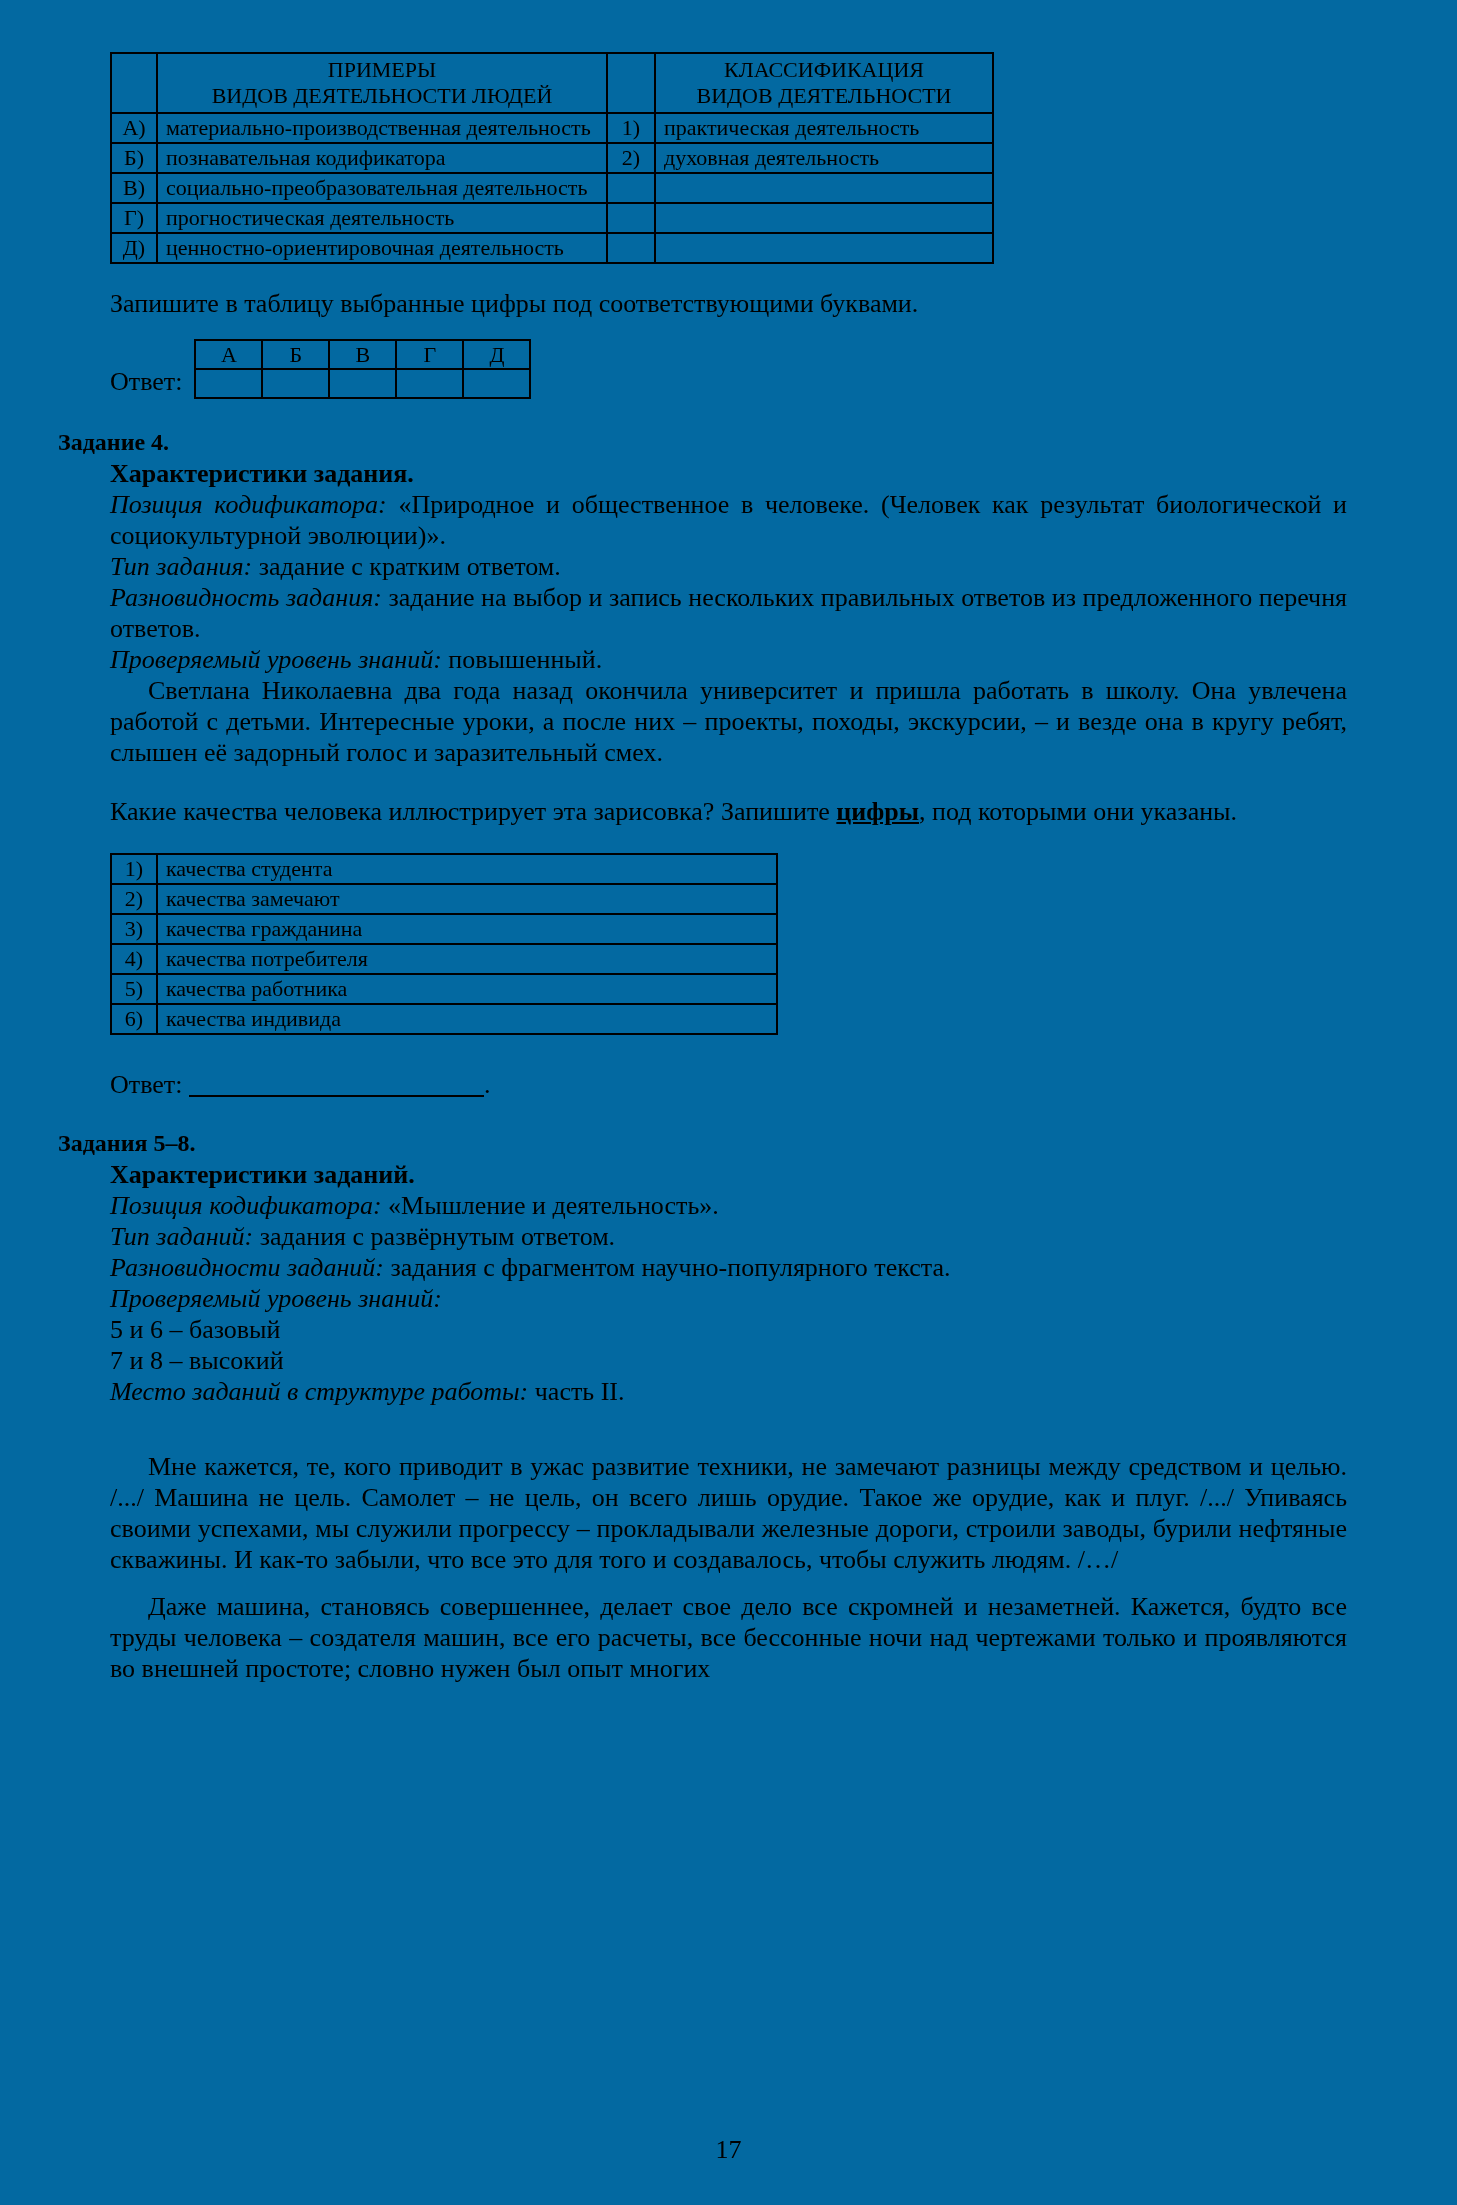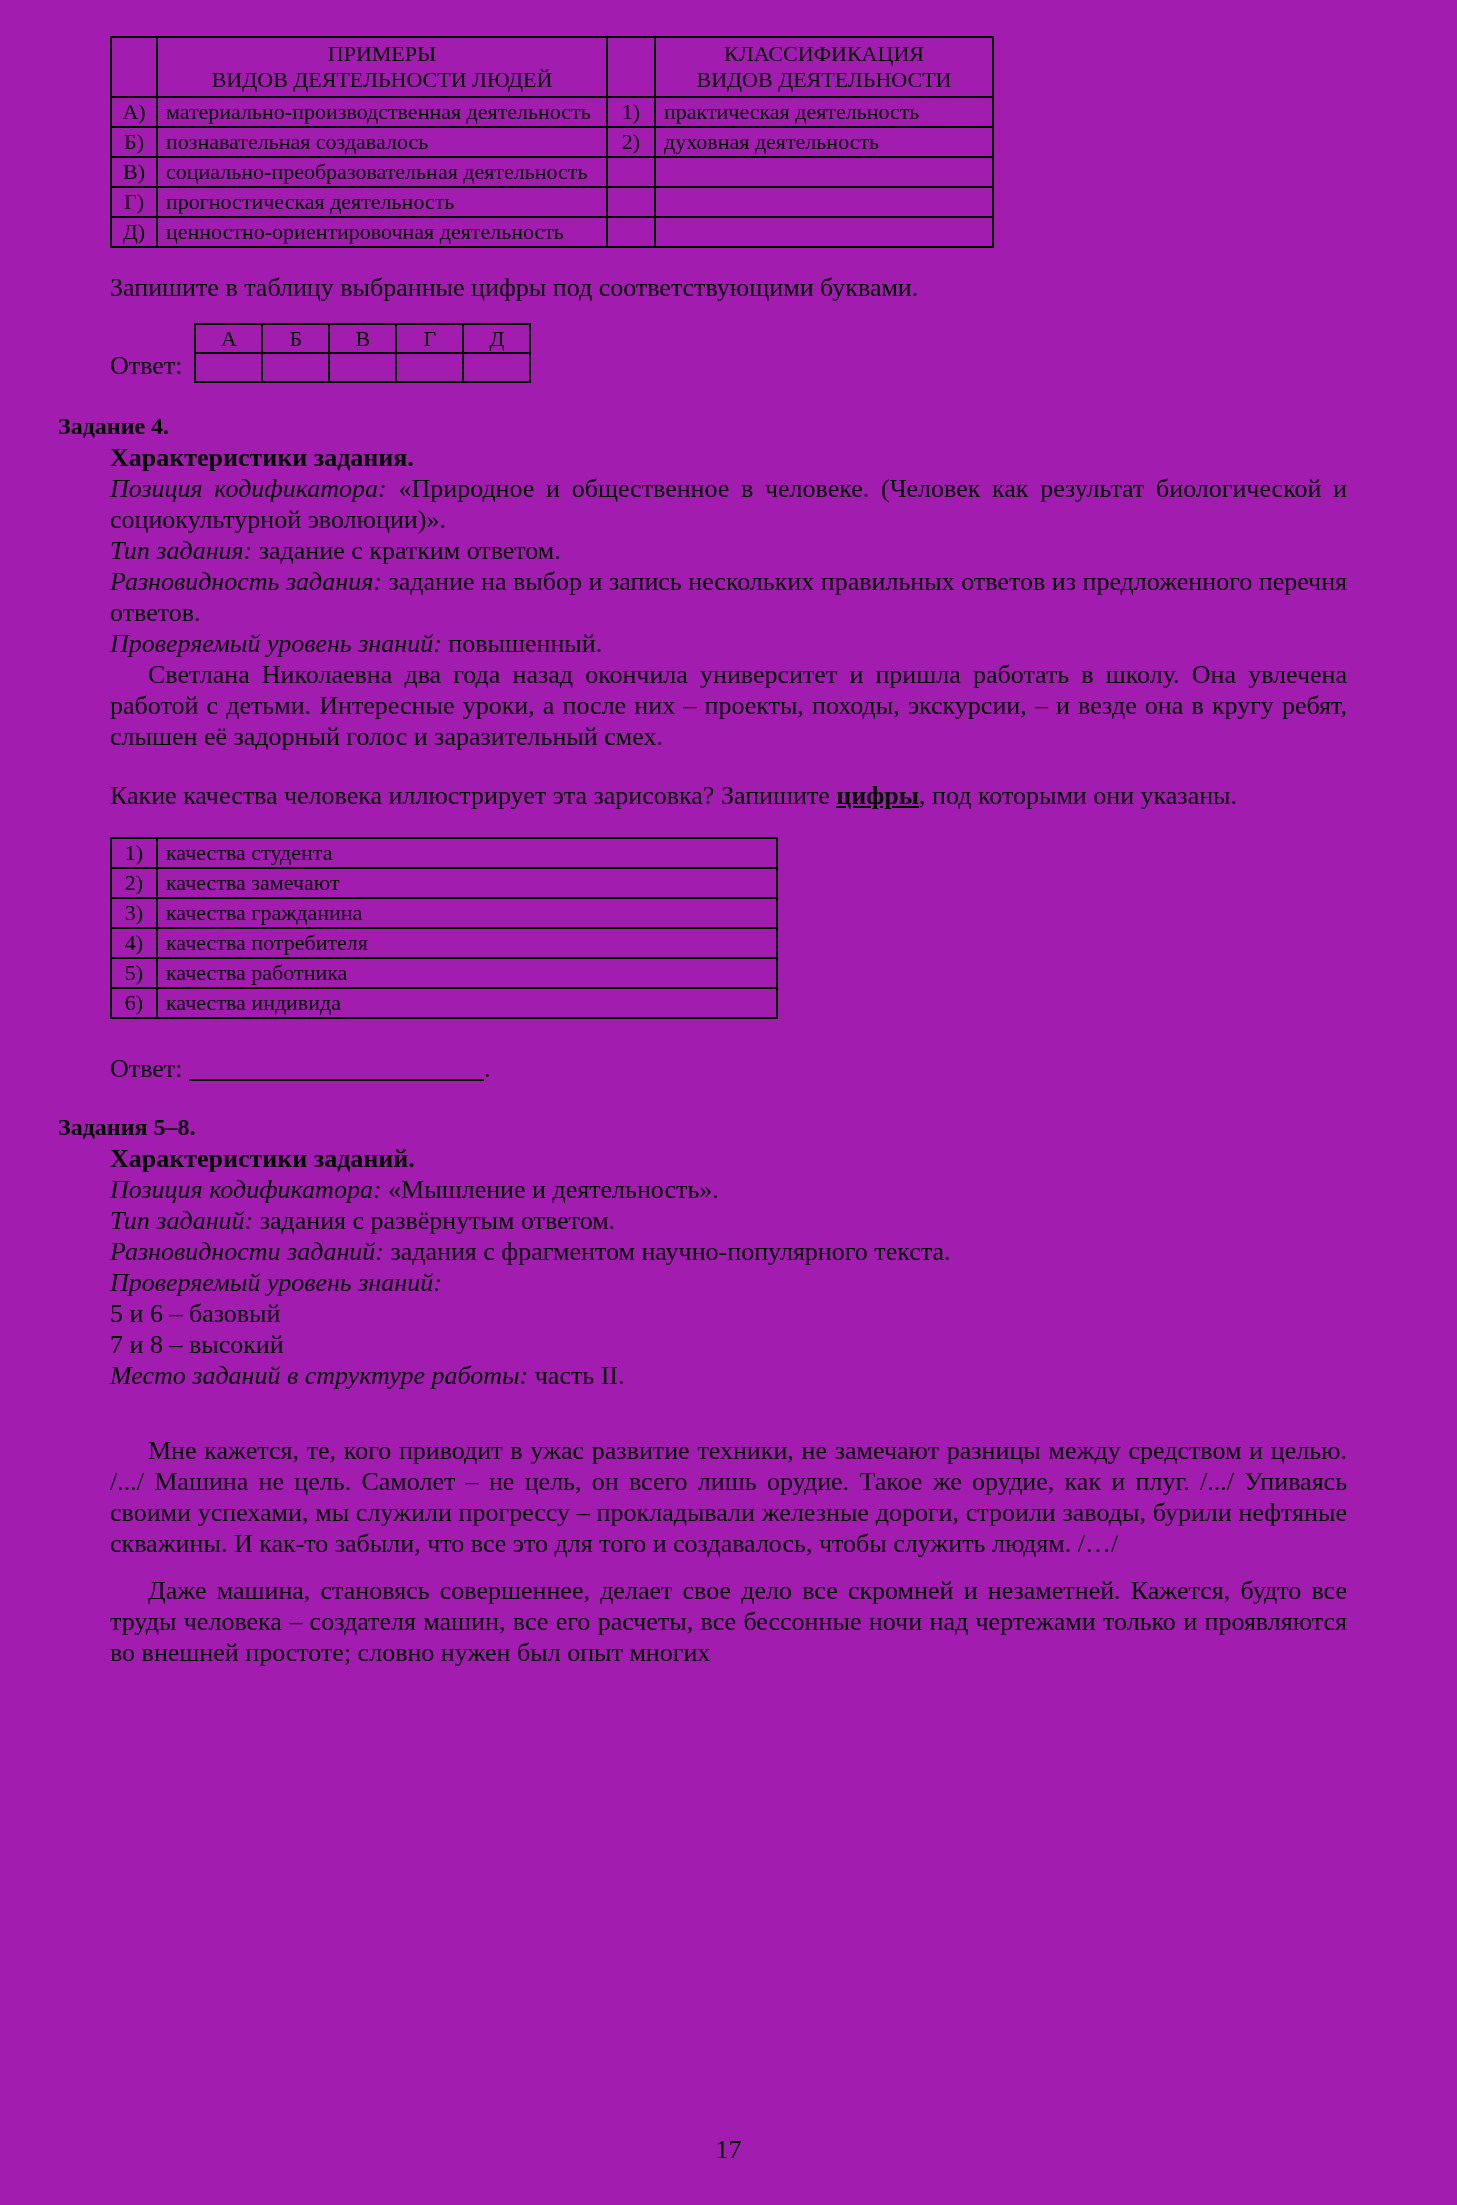--- a/index.html
+++ b/index.html
@@ -1,26 +1,26 @@
 <!DOCTYPE html>
 <html><head>
 <meta charset="utf-8">
 <style>
   * { margin: 0; padding: 0; box-sizing: border-box; }
   html, body { background: #ffffff; }
   .page {
     position: relative;
     width: 1457px;
     height: 2205px;
-    background: #a21caf;
+    background: #0369a1;
     color: #000000;
     font-family: "Liberation Serif", "DejaVu Serif", serif;
     font-size: 26px;
     line-height: 31px;
-    padding: 36px 110px 0 58px;
+    padding: 52px 110px 0 58px;
     overflow: hidden;
   }
   .main { margin-left: 52px; }
   .it { font-style: italic; }
   .bu { font-weight: bold; text-decoration: underline; }
   .just { text-align: justify; }
   .indent { text-indent: 38px; }
 
   .doc-table { border-collapse: collapse; font-size: 22px; line-height: 26px; }
   .doc-table td { border: 2px solid #000; padding: 1px 8px; vertical-align: top; }
@@ -82,21 +82,21 @@
 ВИДОВ ДЕЯТЕЛЬНОСТИ</td>
     </tr>
     <tr>
       <td class="c-letter">А)</td>
       <td class="c-example">материально-производственная деятельность</td>
       <td class="c-num">1)</td>
       <td class="c-class">практическая деятельность</td>
     </tr>
     <tr>
       <td class="c-letter">Б)</td>
-      <td class="c-example">познавательная создавалось</td>
+      <td class="c-example">познавательная кодификатора</td>
       <td class="c-num">2)</td>
       <td class="c-class">духовная деятельность</td>
     </tr>
     <tr>
       <td class="c-letter">В)</td>
       <td class="c-example">социально-преобразовательная деятельность</td>
       <td class="c-num"></td>
       <td class="c-class"></td>
     </tr>
     <tr>

